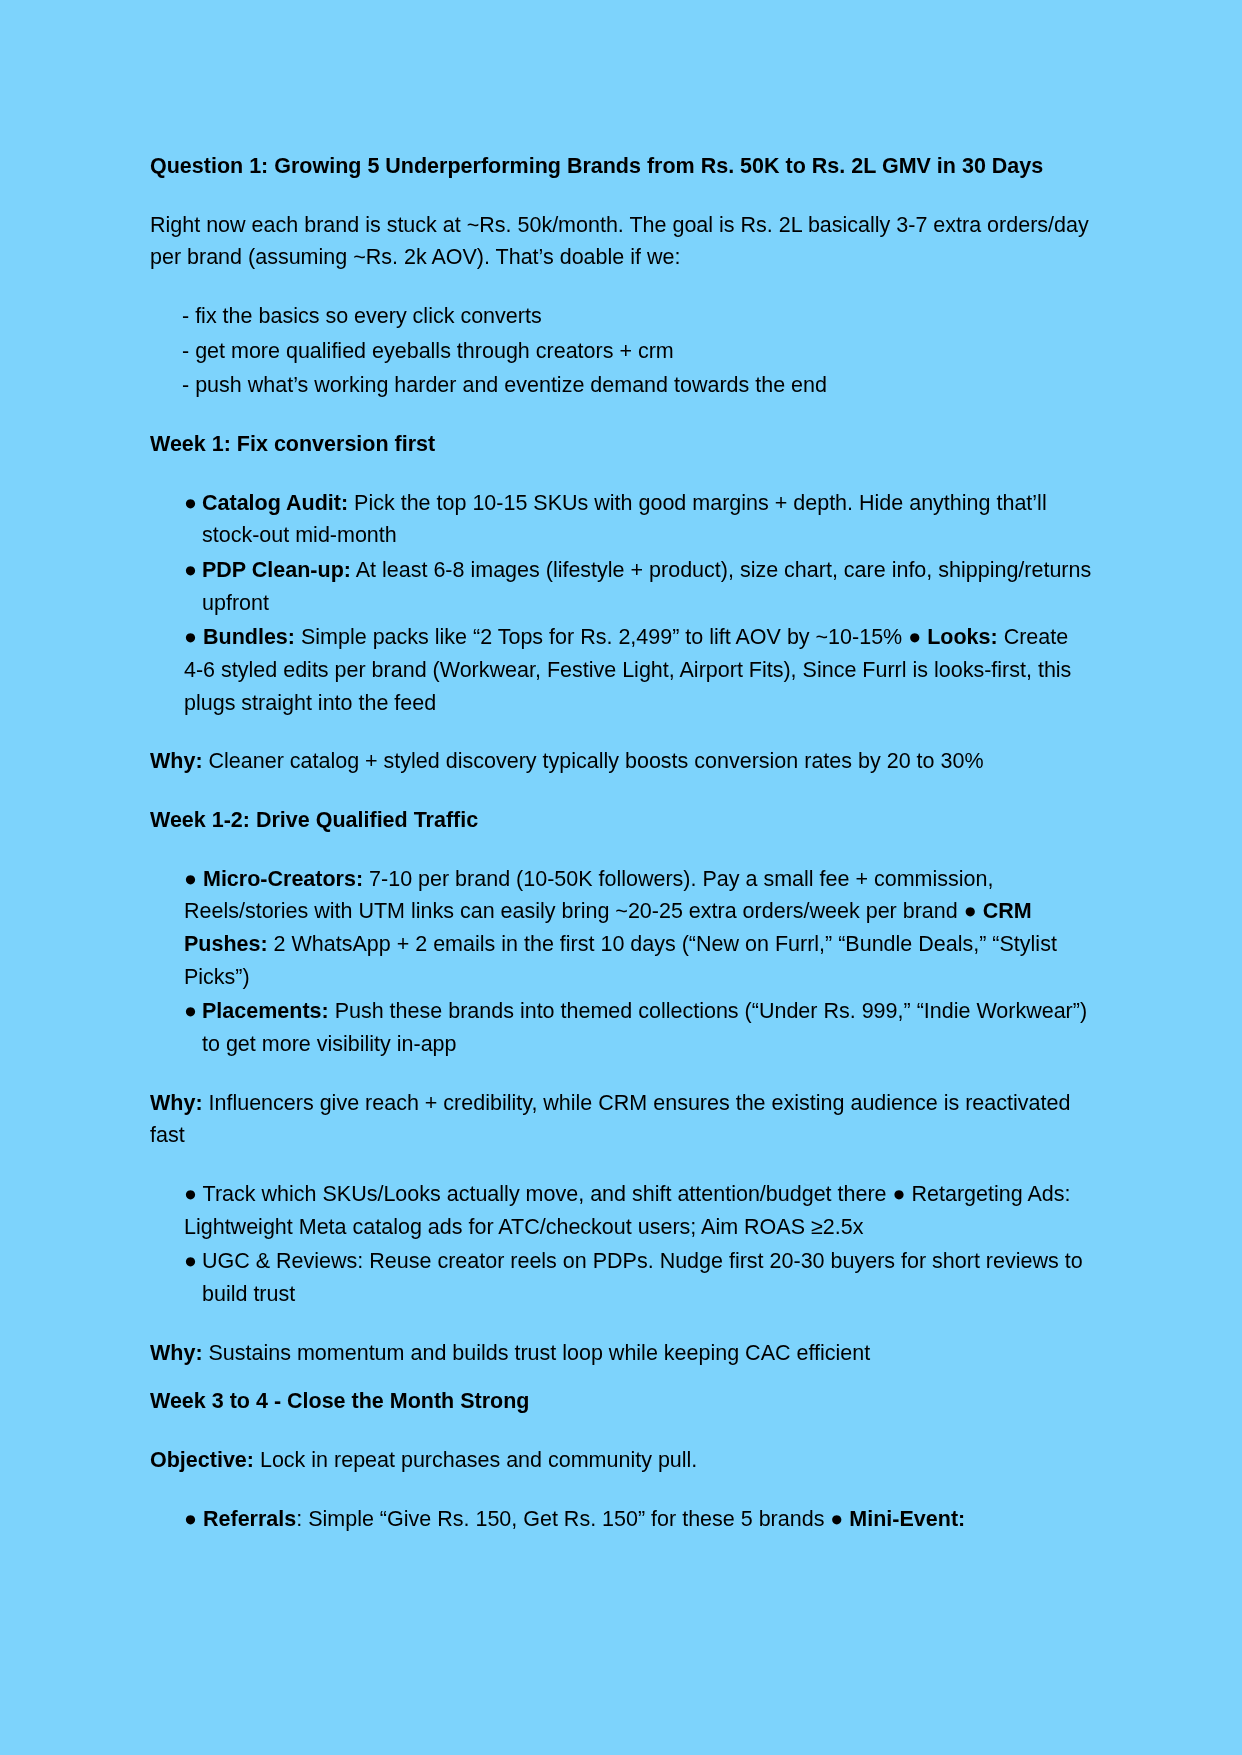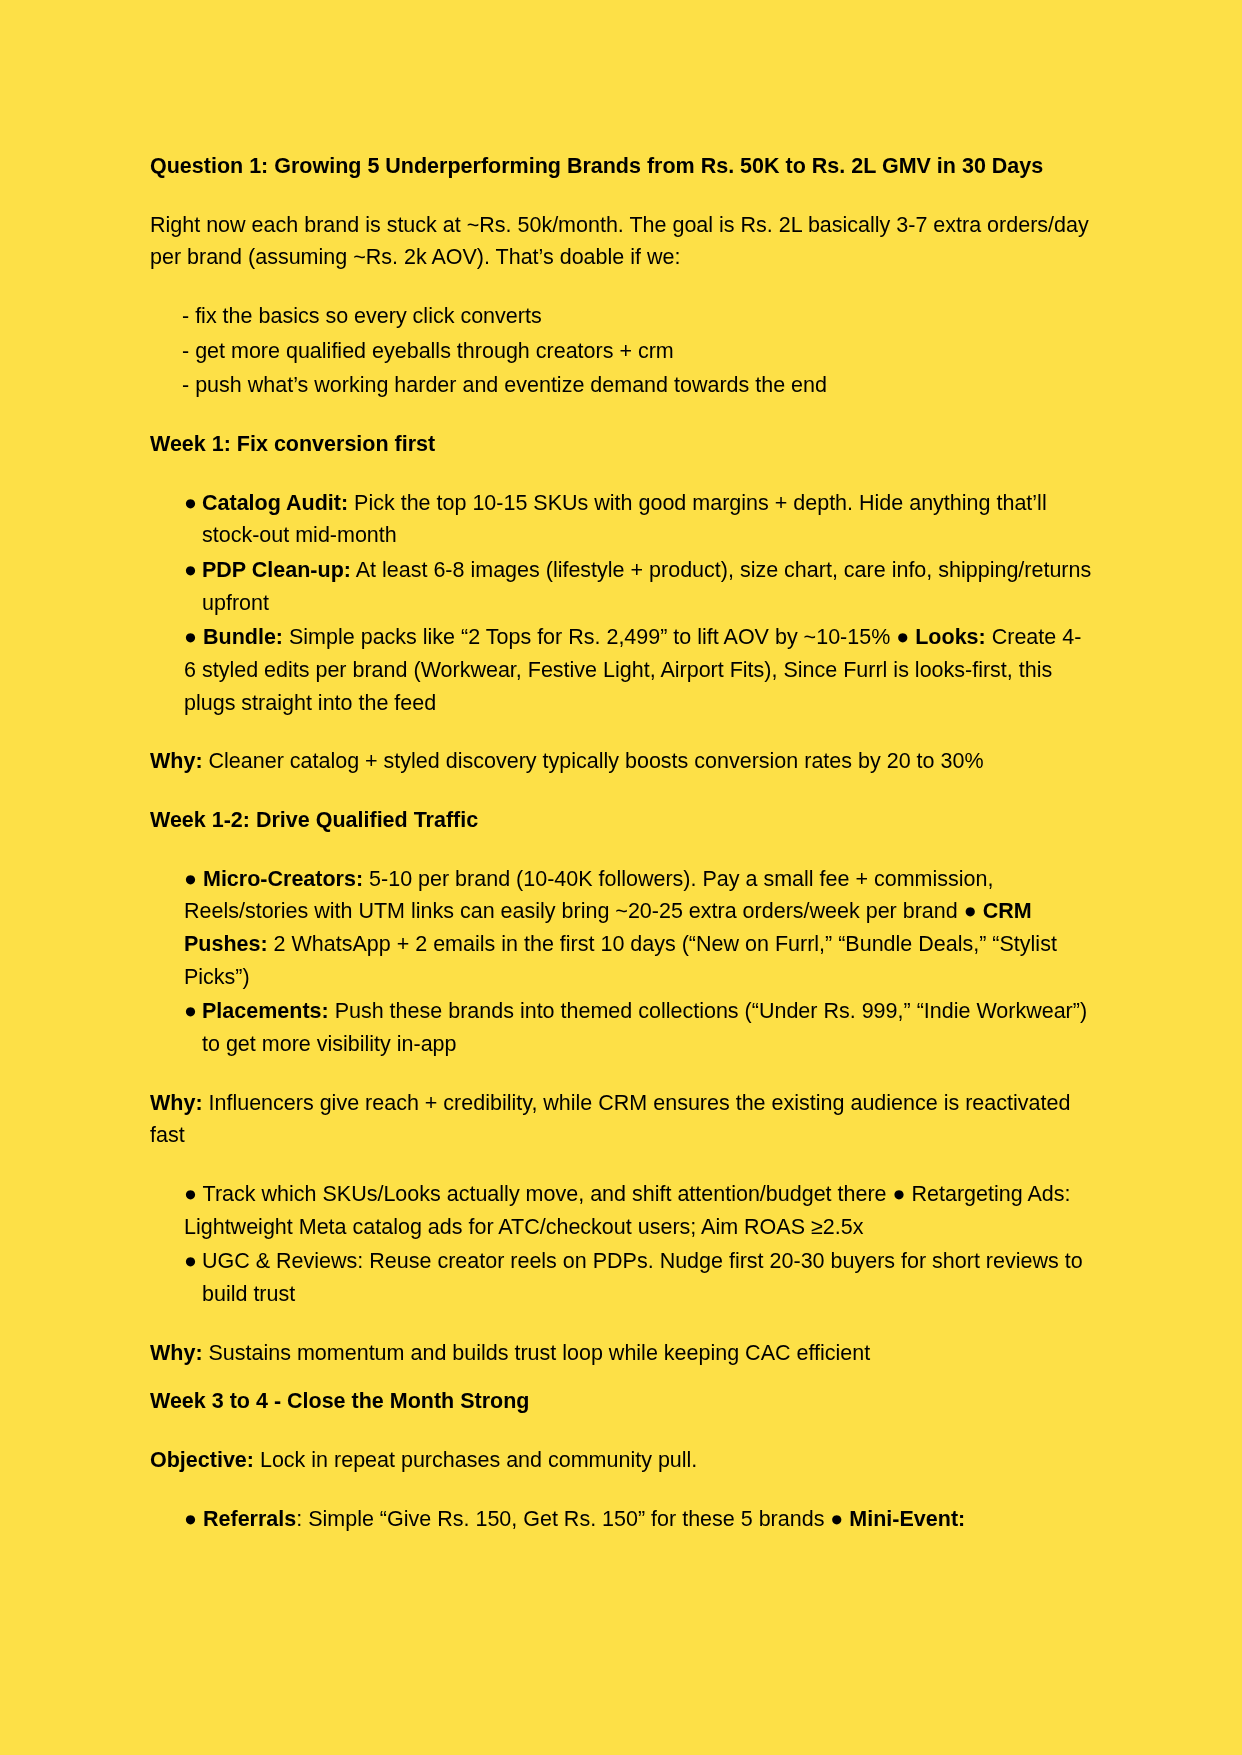--- a/index.html
+++ b/index.html
@@ -7,21 +7,21 @@
     padding: 0;
     background: #ffffff;
   }
   body {
     font-family: "Liberation Sans", sans-serif;
     color: #000000;
   }
   .page {
     width: 1242px;
     height: 1755px;
-    background: #fde047;
+    background: #7dd3fc;
     position: relative;
     box-sizing: border-box;
     padding: 150px 150px 0 150px;
     overflow: hidden;
   }
   .doc {
     font-size: 21.5px;
     line-height: 1.52;
   }
   .para {
@@ -89,33 +89,33 @@
       <li>
         <span class="dot">●</span>
         <b>Catalog Audit:</b><span> Pick the top 10-15 SKUs with good margins + depth. Hide anything that’ll stock-out mid-month</span>
       </li>
       <li>
         <span class="dot">●</span>
         <b>PDP Clean-up:</b><span> At least 6-8 images (lifestyle + product), size chart, care info, shipping/returns upfront</span>
       </li>
       <li class="nohang">
         <span class="dot">●</span>
-        <b>Bundle:</b><span> Simple packs like “2 Tops for Rs. 2,499” to lift AOV by ~10-15% ●</span>
+        <b>Bundles:</b><span> Simple packs like “2 Tops for Rs. 2,499” to lift AOV by ~10-15% ●</span>
         <b>Looks:</b><span> Create 4-6 styled edits per brand (Workwear, Festive Light, Airport Fits), Since Furrl is looks-first, this plugs straight into the feed</span>
       </li>
     </ul>
     <div class="para">
       <b>Why:</b><span> Cleaner catalog + styled discovery typically boosts conversion rates by 20 to 30%</span>
     </div>
 
     <div class="heading">Week 1-2: Drive Qualified Traffic</div>
     <ul class="bullets">
       <li class="nohang">
         <span class="dot">●</span>
-        <b>Micro-Creators:</b><span> 5-10 per brand (10-40K followers). Pay a small fee + commission, Reels/stories with UTM links can easily bring ~20-25 extra orders/week per brand ●</span>
+        <b>Micro-Creators:</b><span> 7-10 per brand (10-50K followers). Pay a small fee + commission, Reels/stories with UTM links can easily bring ~20-25 extra orders/week per brand ●</span>
         <b>CRM Pushes:</b><span> 2 WhatsApp + 2 emails in the first 10 days (“New on Furrl,” “Bundle Deals,” “Stylist Picks”)</span>
       </li>
       <li>
         <span class="dot">●</span>
         <b>Placements:</b><span> Push these brands into themed collections (“Under Rs. 999,” “Indie Workwear”) to get more visibility in-app</span>
       </li>
     </ul>
     <div class="para">
       <b>Why:</b><span> Influencers give reach + credibility, while CRM ensures the existing audience is reactivated fast</span>
     </div>

